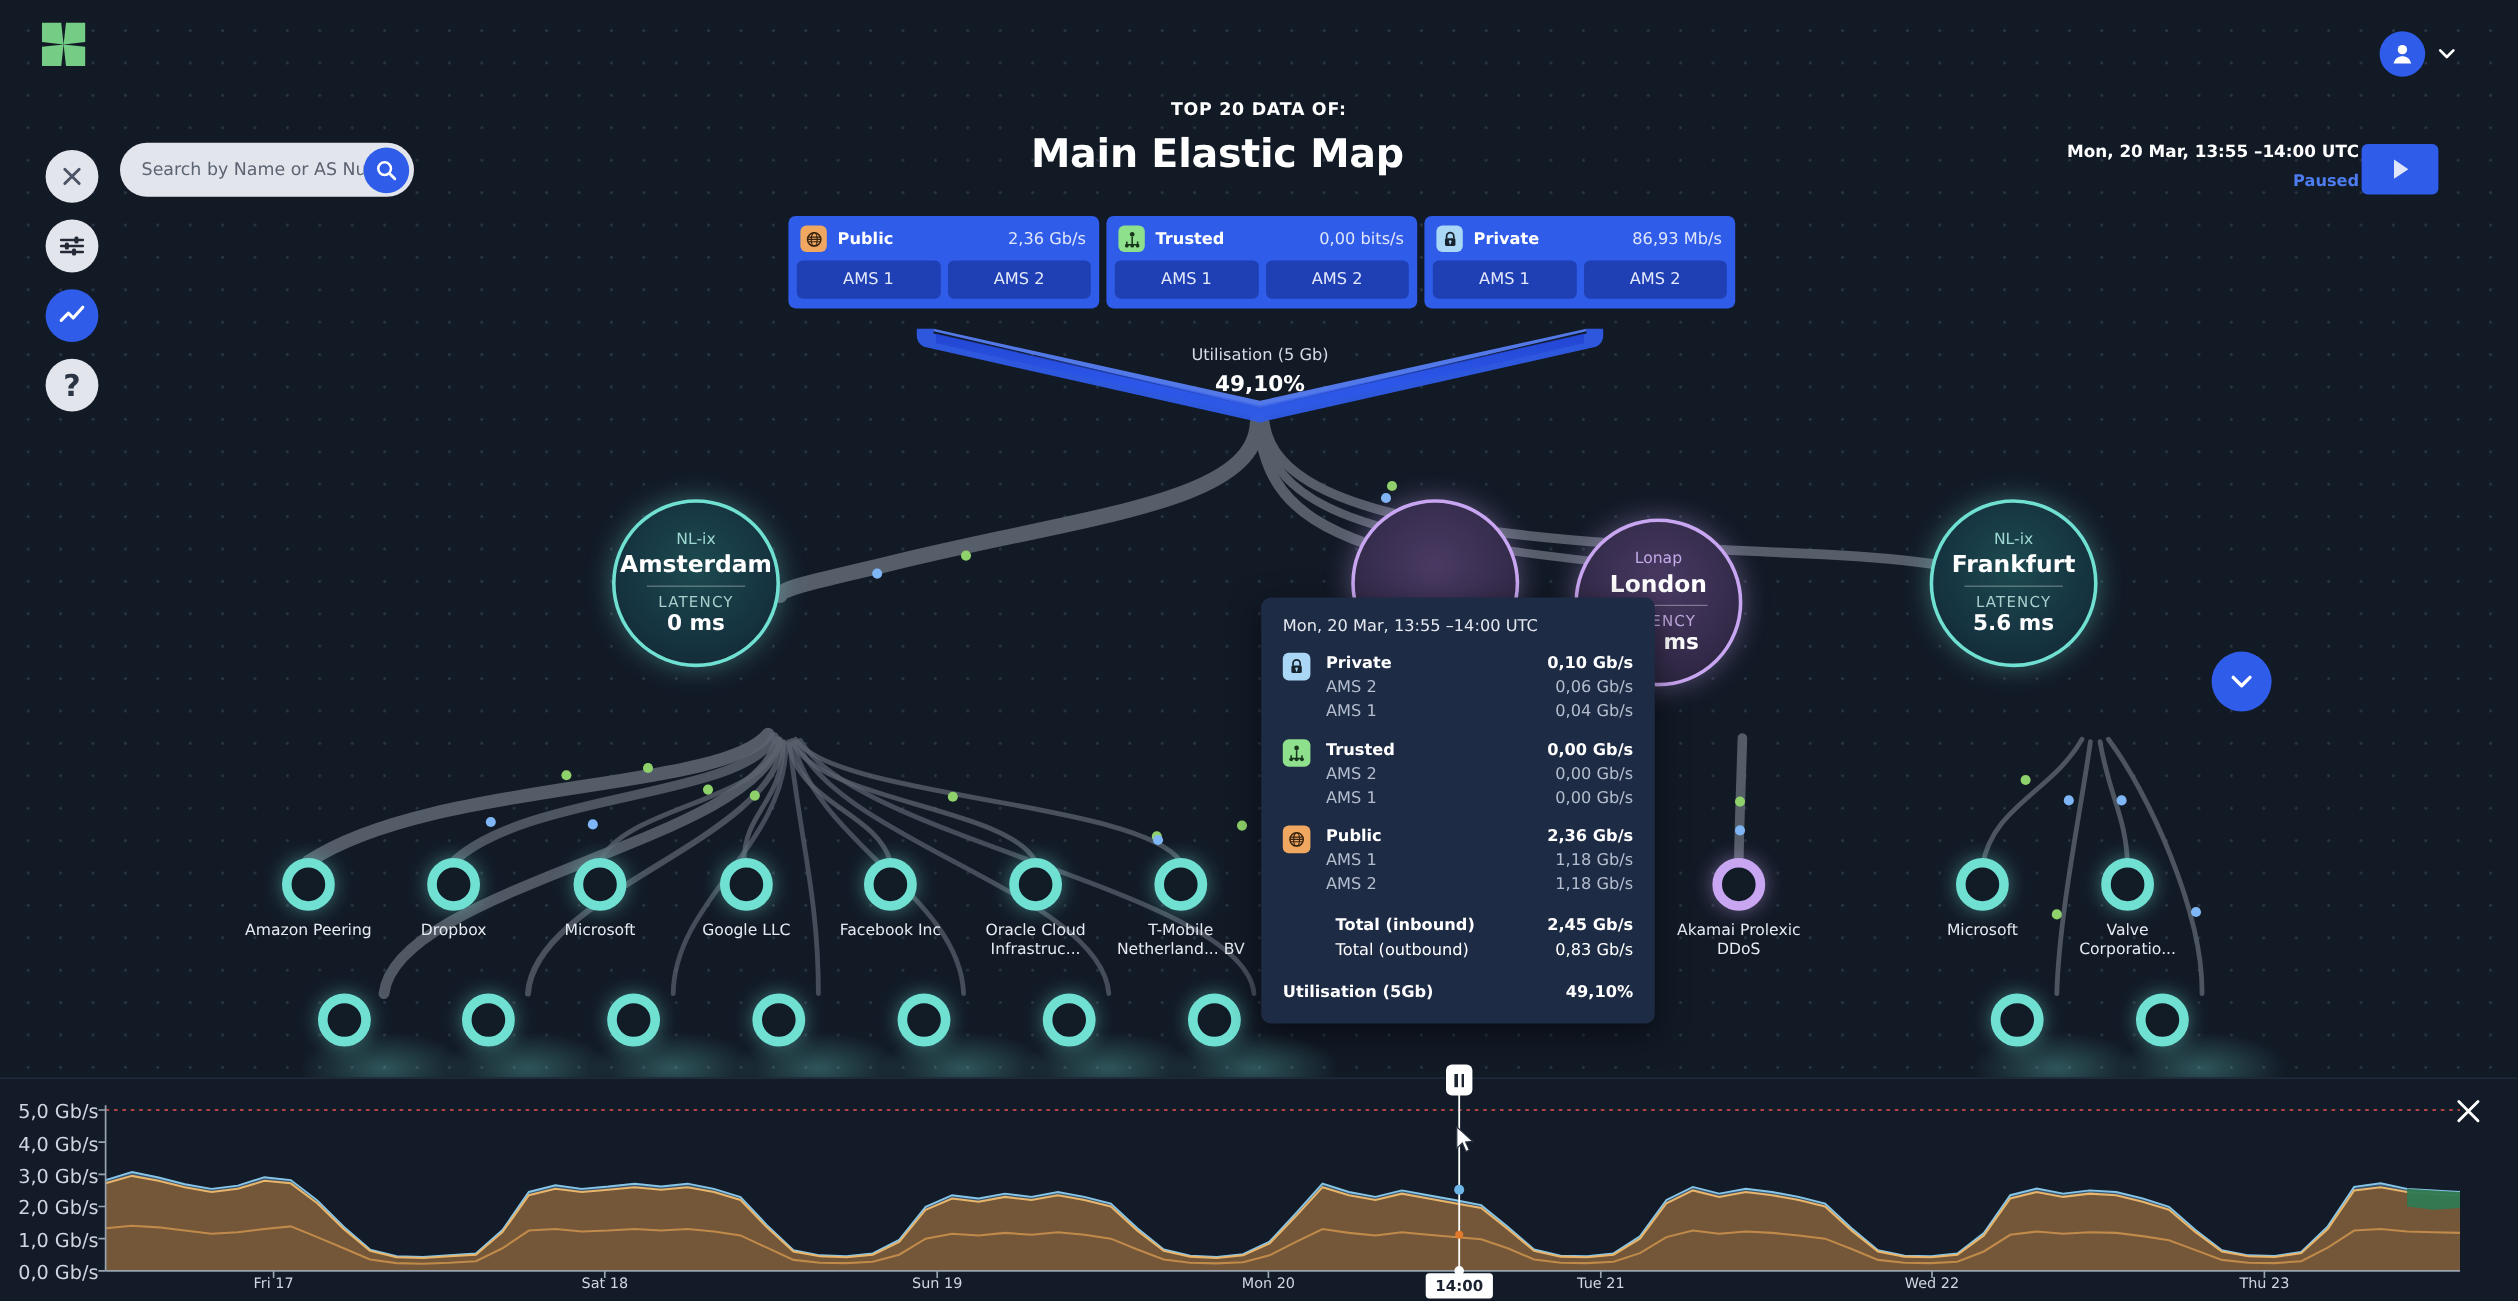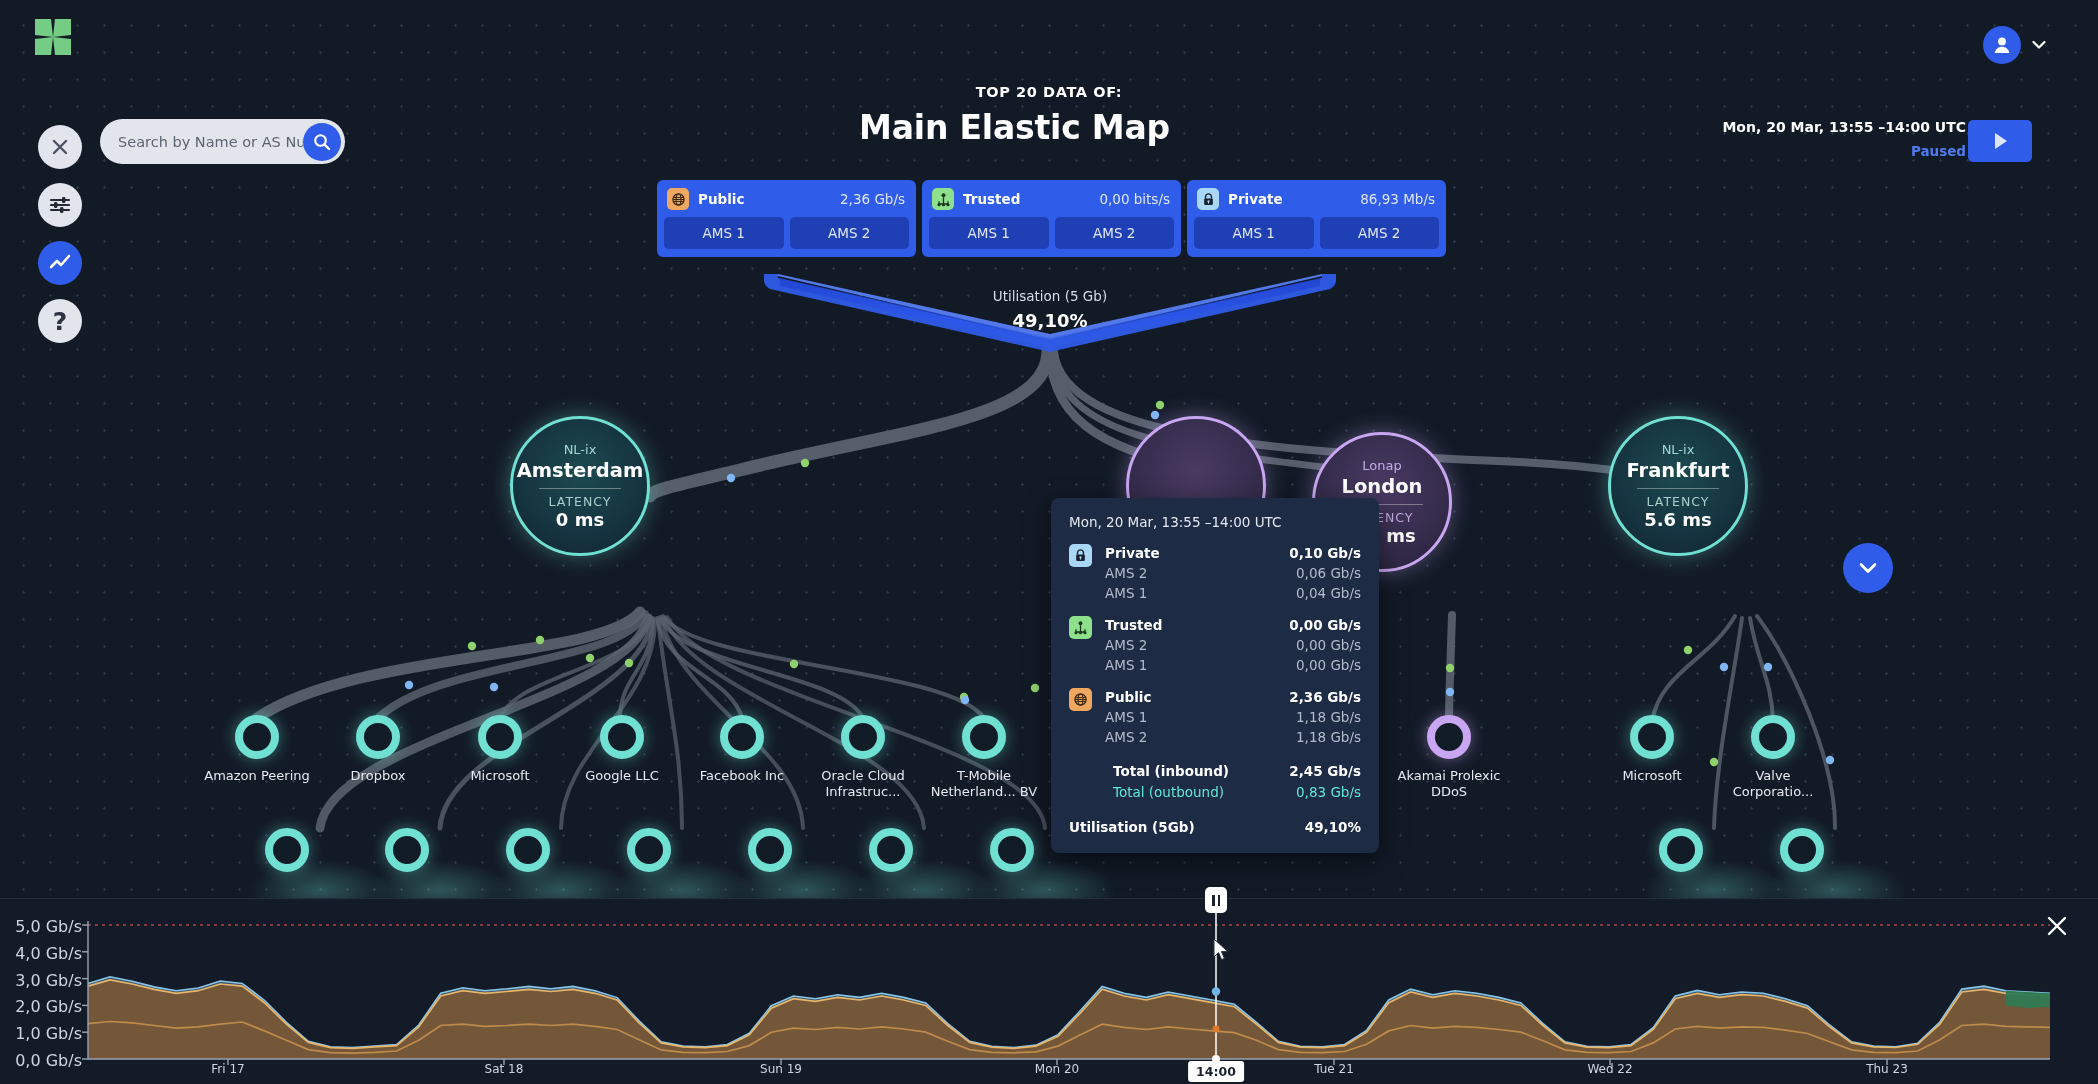--- a/index.html
+++ b/index.html
@@ -154,21 +154,21 @@
     width:23px; height:23px; border-radius:5px; flex:none; margin-right:13px; margin-top:1px;
     display:flex; align-items:center; justify-content:center;
   }
   .tt-rows { flex:1; }
   .tt-line { display:flex; justify-content:space-between; font-size:13.5px; line-height:20px; }
   .tt-line.head { font-weight:bold; color:#ffffff; }
   .tt-line.sub  { color:#b4bdcd; }
   .tt-totals { margin-top:14px; }
   .tt-total { display:flex; justify-content:space-between; font-size:13.5px; line-height:21px;margin-left:44px; }
   .tt-total.bold { font-weight:bold; color:#ffffff; }
-  .tt-total.dim  { color:#5eead4;text-align:center; }
+  .tt-total.dim  { color:#ffffff;text-align:center; }
   .tt-util { display:flex; justify-content:space-between; font-size:13.5px; font-weight:bold; color:#fff; margin-top:16px; }
 
   
   #timeline {
     left:0; top:898px; width:2098px; height:186px;
     background:#121b27; border-top:1px solid #243041; z-index:20;
   }
   #tl-close {
     position:absolute; right:28px; top:14px; width:26px; height:26px; cursor:pointer;
   }

